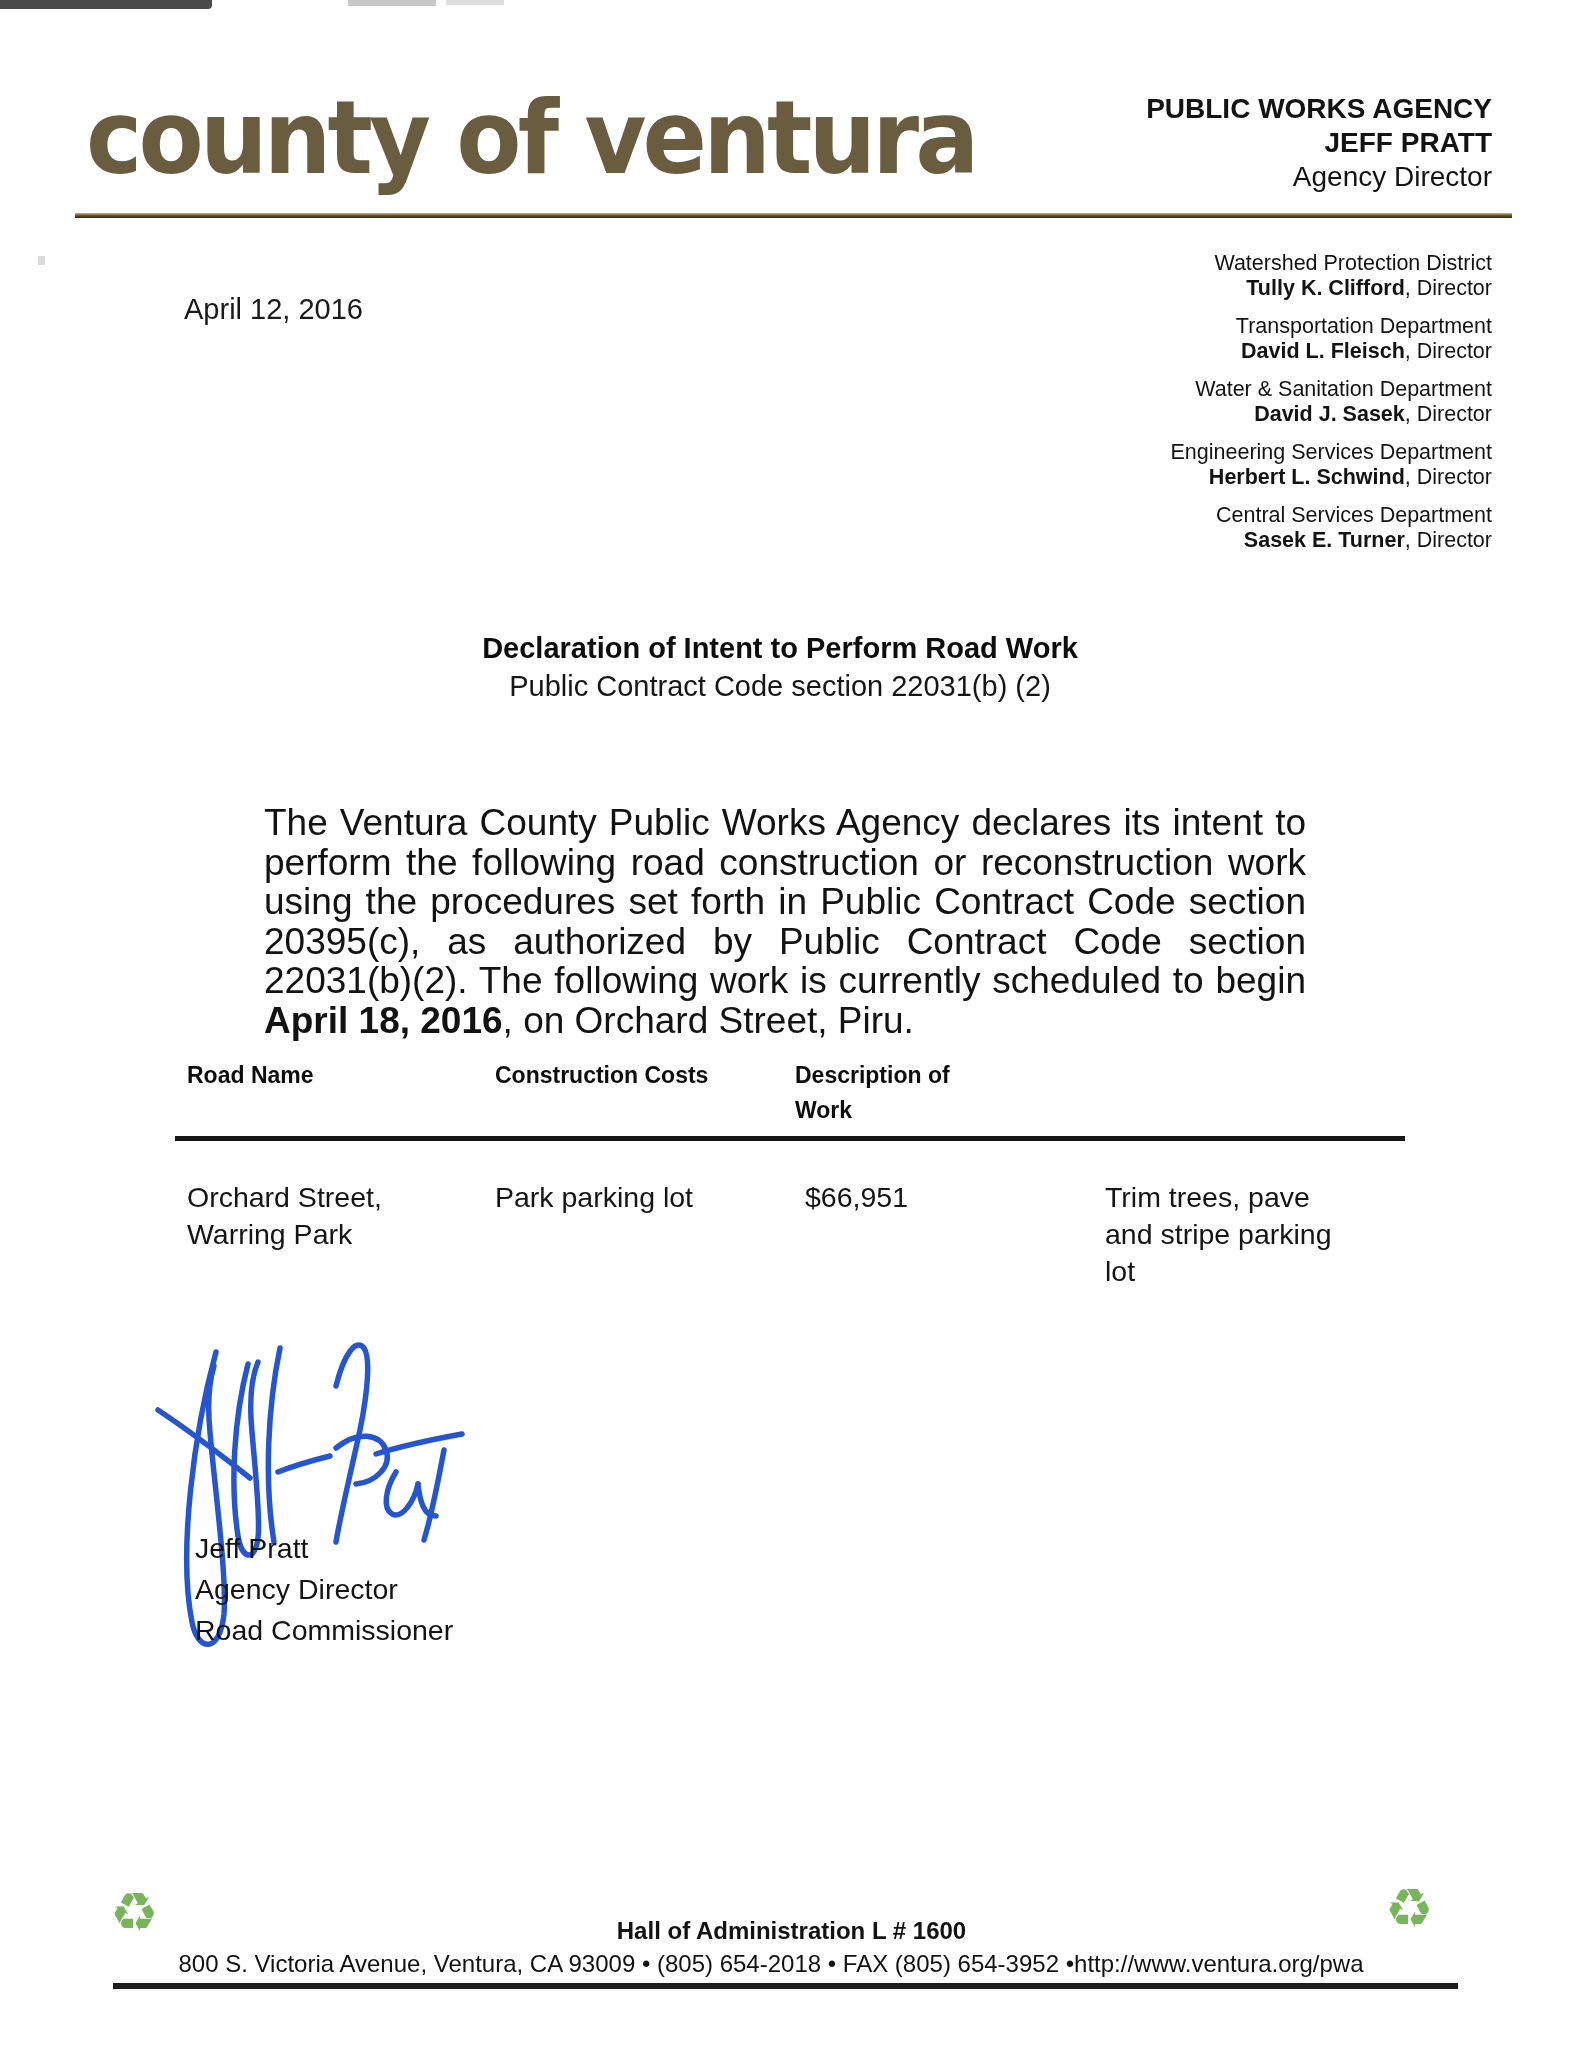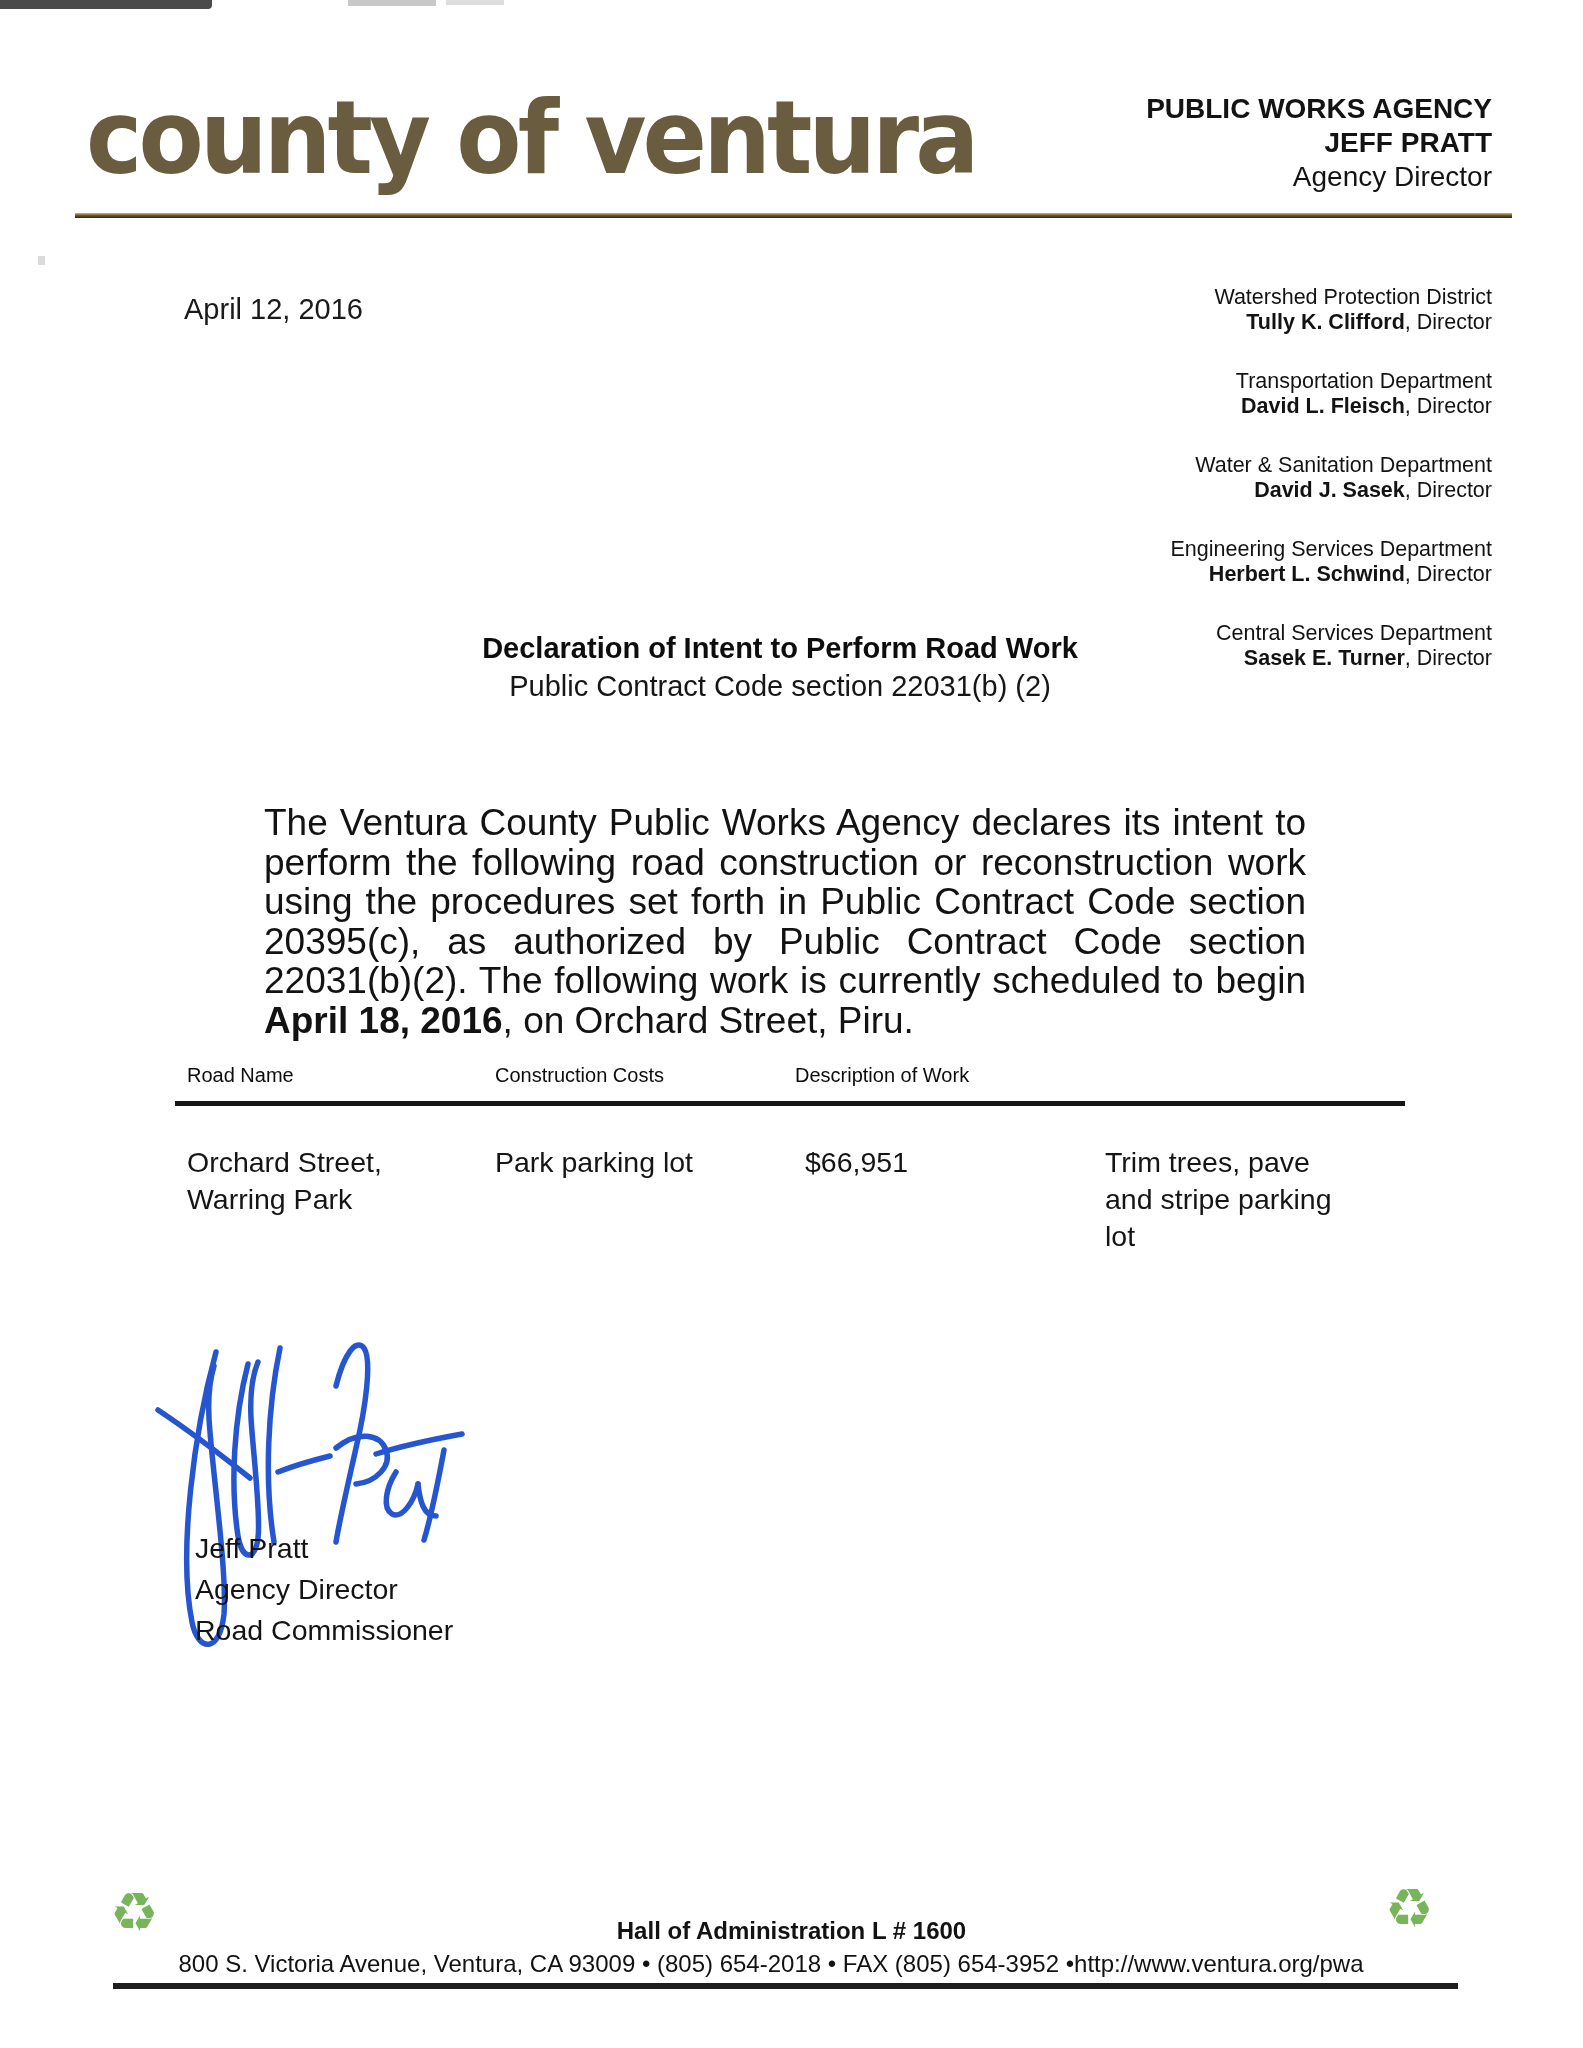--- a/index.html
+++ b/index.html
@@ -34,21 +34,21 @@
     position:absolute; left:75px; top:213px; width:1437px; height:5px;
     background:linear-gradient(to bottom,#d9c06a 0%,#6a5a30 45%,#2c2313 100%);
   }
 
   .date { position:absolute; left:184px; top:293px; font-size:29px; color:#1a1a1a; }
 
   .departments {
     position:absolute; right:91px; top:251px; text-align:right;
     font-size:21.5px; line-height:25px; color:#131313;
   }
-  .dept-group { margin-bottom:13px;margin-top:34px; }
+  .dept-group { margin-bottom:13px; }
   .dept-group .nm { font-weight:bold; }
 
   .doc-title {
     position:absolute; left:260px; top:630px; width:1040px; text-align:center;
   }
   .doc-title .main { font-size:29px; font-weight:bold; line-height:36px; color:#0d0d0d; }
   .doc-title .sub  { font-size:29px; line-height:40px; color:#161616; }
 
   .body-par {
     position:absolute; left:264px; top:803px; width:1042px;
@@ -57,21 +57,21 @@
   .body-par .b { font-weight:bold; }
 
   
   .road-table { position:absolute; left:175px; top:1058px; width:1230px; }
   .thead { display:flex; border-bottom:5px solid #161616; padding-bottom:8px; }
   .tbody { display:flex; margin-top:38px; }
   .c1 { width:320px; padding-left:12px; }
   .c2 { width:310px; }
   .c3 { width:300px; }
   .c4 { width:300px; }
-  .th { font-weight:normal; font-size:20px; line-height:35px; color:#0d0d0d; }
+  .th { font-weight:bold; font-size:23px; line-height:35px; color:#0d0d0d; }
   .th span { display:block; max-width:218px; }
   .td { font-size:28.5px; line-height:37px; color:#151515; }
   .td span { display:block; max-width:250px; }
   .c1.td span { max-width:240px; }
 
   
   .sig-svg { position:absolute; left:128px; top:1322px; }
   .sig-block {
     position:absolute; left:195px; top:1528px;
     font-size:28.5px; line-height:41px; color:#141414;

